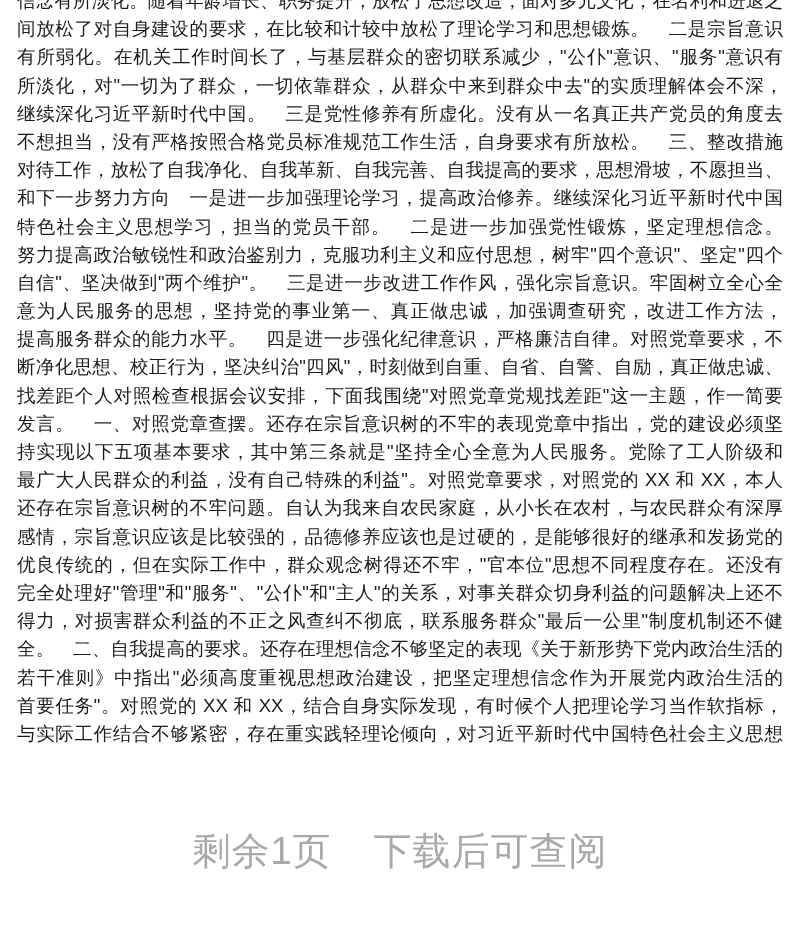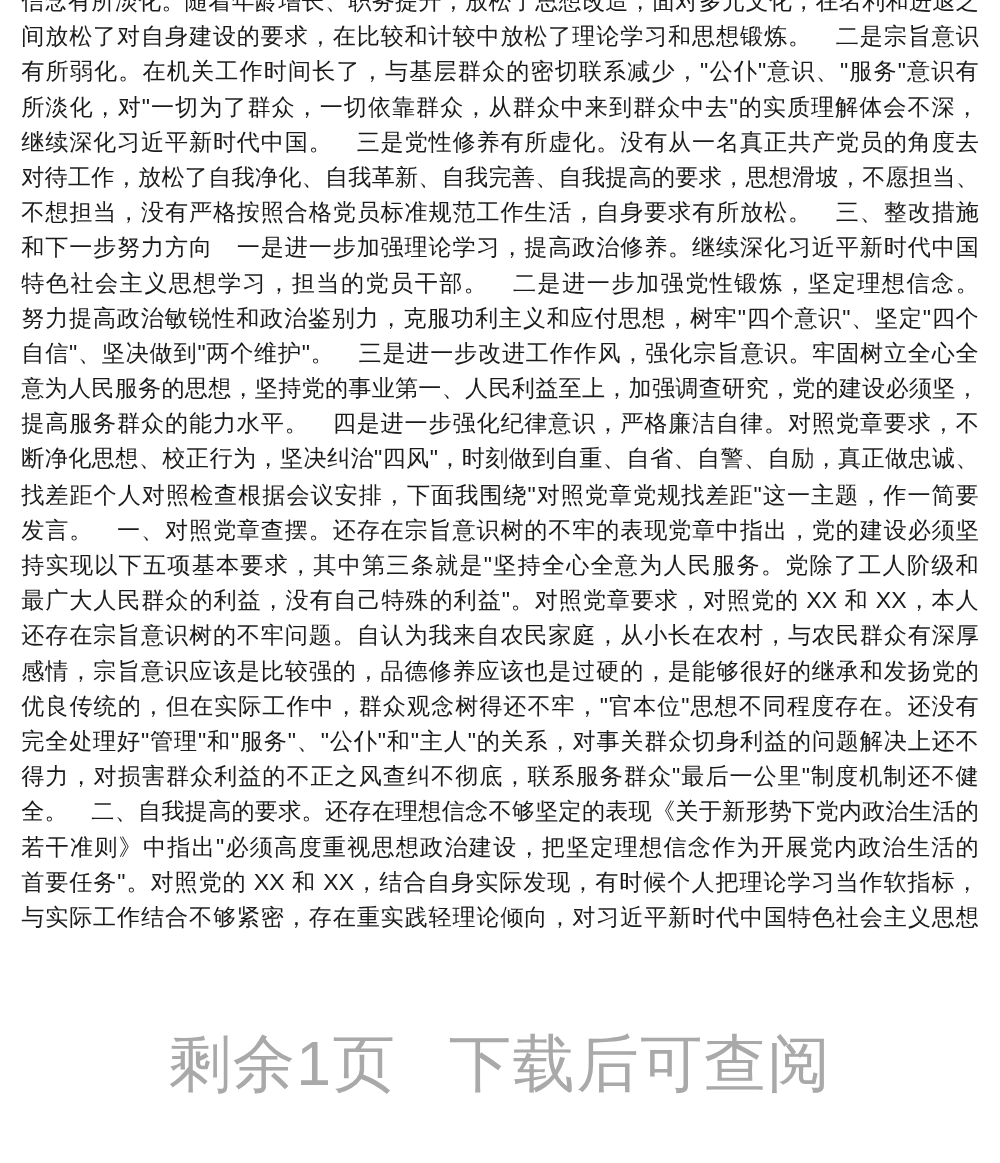--- a/index.html
+++ b/index.html
@@ -26,46 +26,46 @@
     text-align: justify;
     text-align-last: justify;
     text-justify: inter-ideograph;
   }
   .footer {
     position: absolute;
     top: 829px;
     left: 0;
     width: 800px;
     text-align: center;
-    font-size: 50px;
+    font-size: 38px;
     line-height: 44px;
     color: #a9a9a9;
     letter-spacing: 1px;
   }
   .footer .gap {
     display: inline-block;
     width: 42px;
   }
 </style>
 </head>
 <body>
 
 <div class="doc">
   <div class="line">信念有所淡化。随着年龄增长、职务提升，放松了思想改造，面对多元文化，在名利和进退之</div>
   <div class="line">间放松了对自身建设的要求，在比较和计较中放松了理论学习和思想锻炼。　二是宗旨意识</div>
   <div class="line">有所弱化。在机关工作时间长了，与基层群众的密切联系减少，"公仆"意识、"服务"意识有</div>
   <div class="line">所淡化，对"一切为了群众，一切依靠群众，从群众中来到群众中去"的实质理解体会不深，</div>
   <div class="line">继续深化习近平新时代中国。　三是党性修养有所虚化。没有从一名真正共产党员的角度去</div>
+  <div class="line">不想担当，没有严格按照合格党员标准规范工作生活，自身要求有所放松。　三、整改措施</div>
   <div class="line">对待工作，放松了自我净化、自我革新、自我完善、自我提高的要求，思想滑坡，不愿担当、</div>
-  <div class="line">不想担当，没有严格按照合格党员标准规范工作生活，自身要求有所放松。　三、整改措施</div>
   <div class="line">和下一步努力方向　一是进一步加强理论学习，提高政治修养。继续深化习近平新时代中国</div>
   <div class="line">特色社会主义思想学习，担当的党员干部。　二是进一步加强党性锻炼，坚定理想信念。</div>
   <div class="line">努力提高政治敏锐性和政治鉴别力，克服功利主义和应付思想，树牢"四个意识"、坚定"四个</div>
   <div class="line">自信"、坚决做到"两个维护"。　三是进一步改进工作作风，强化宗旨意识。牢固树立全心全</div>
-  <div class="line">意为人民服务的思想，坚持党的事业第一、人民利益至上，加强调查研究，党的建设必须坚，</div>
+  <div class="line">意为人民服务的思想，坚持党的事业第一、真正做忠诚，加强调查研究，改进工作方法，</div>
   <div class="line">提高服务群众的能力水平。　四是进一步强化纪律意识，严格廉洁自律。对照党章要求，不</div>
   <div class="line">断净化思想、校正行为，坚决纠治"四风"，时刻做到自重、自省、自警、自励，真正做忠诚、</div>
   <div class="line">找差距个人对照检查根据会议安排，下面我围绕"对照党章党规找差距"这一主题，作一简要</div>
   <div class="line">发言。　一、对照党章查摆。还存在宗旨意识树的不牢的表现党章中指出，党的建设必须坚</div>
   <div class="line">持实现以下五项基本要求，其中第三条就是"坚持全心全意为人民服务。党除了工人阶级和</div>
   <div class="line">最广大人民群众的利益，没有自己特殊的利益"。对照党章要求，对照党的 XX 和 XX，本人</div>
   <div class="line">还存在宗旨意识树的不牢问题。自认为我来自农民家庭，从小长在农村，与农民群众有深厚</div>
   <div class="line">感情，宗旨意识应该是比较强的，品德修养应该也是过硬的，是能够很好的继承和发扬党的</div>
   <div class="line">优良传统的，但在实际工作中，群众观念树得还不牢，"官本位"思想不同程度存在。还没有</div>
   <div class="line">完全处理好"管理"和"服务"、"公仆"和"主人"的关系，对事关群众切身利益的问题解决上还不</div>

